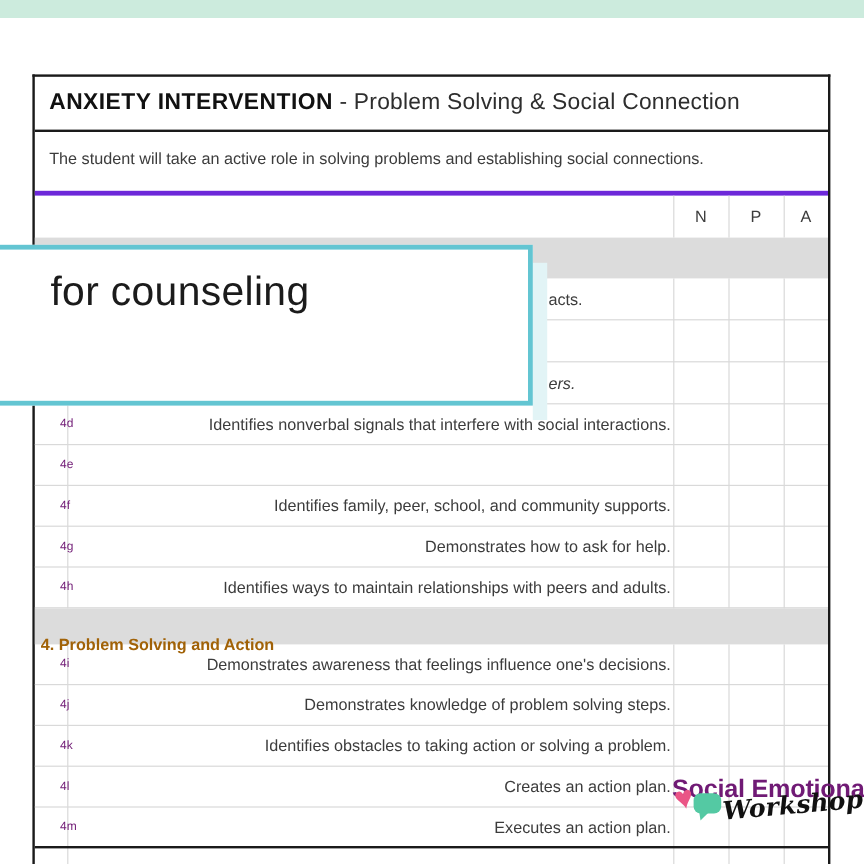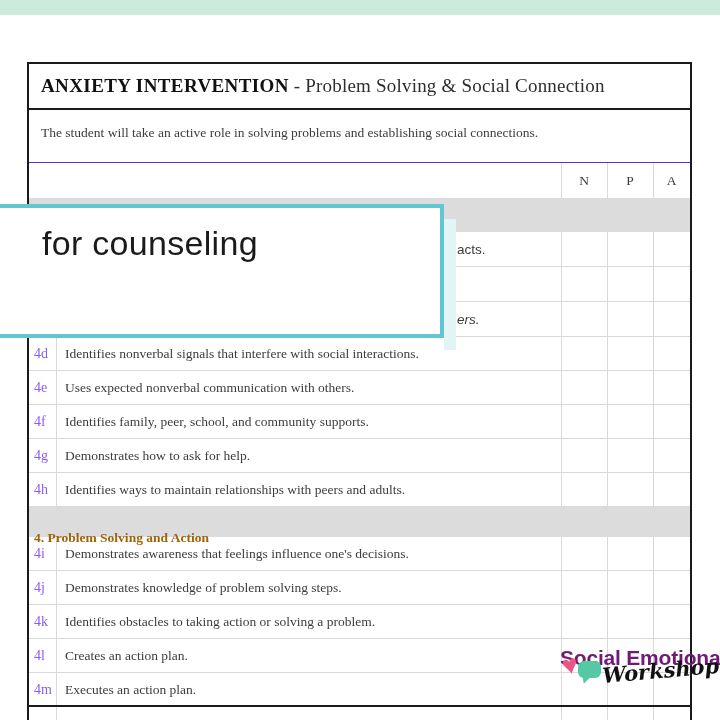--- a/index.html
+++ b/index.html
@@ -5,43 +5,43 @@
   html,body{margin:0;padding:0;}
   body{font-family:"Liberation Sans",sans-serif;background:#ffffff;}
   .canvas{position:relative;width:720px;height:720px;overflow:hidden;background:#ffffff;}
 
   
   .topbar{position:absolute;left:0;top:0;width:720px;height:15px;background:#ccebdd;}
 
   
   .doc{position:absolute;left:27px;top:62px;width:665px;height:658px;
        border:2px solid #1a1a1a;border-bottom:none;box-sizing:border-box;background:#ffffff;}
-  .doc *{box-sizing:border-box;font-family:Liberation Serif, serif;}
+  .doc *{box-sizing:border-box;}
 
   .row{position:absolute;left:0;width:661px;background:transparent;}
   .title-row{top:0;height:46px;border-bottom:2px solid #1a1a1a;line-height:44px;
              padding-left:12px;font-size:19px;color:#2e2e2e;letter-spacing:.2px;white-space:nowrap;}
   .title-row b{color:#111;letter-spacing:.4px;}
-  .subtitle-row{top:48px;height:51px;border-bottom:1px solid #6d28d9;
+  .subtitle-row{top:48px;height:51px;border-bottom:4px solid #6d28d9;
                 padding:13px 0 0 12px;font-size:13.5px;color:#3c3c3c;}
   .header-row{top:99px;height:35px;}
   .hcell{position:absolute;top:0;height:35px;line-height:35px;text-align:center;
          font-size:13.5px;color:#3c3c3c;}
   .hcell.n{left:532px;width:46px;}
   .hcell.p{left:578px;width:46px;}
   .hcell.a{left:624px;width:37px;}
 
   .grayband{position:absolute;left:0;width:661px;background:#dcdcdc;}
   .gray1{top:134px;height:34px;}
   .gray2{top:443px;height:30px;padding:16px 0 0 5px;font-size:13.5px;font-weight:bold;
          color:#a16207;line-height:30px;}
 
   .item{border-bottom:1px solid #d9d9d9;}
-  .item .num{position:absolute;left:5px;top:0;width:28px;font-size:14px;color:#8b5cf6;}
-  .item .desc{position:absolute;left:36px;top:0;width:494px;font-size:13.5px;color:#3c3c3c;white-space:nowrap;}
+  .item .num{position:absolute;left:21px;top:0;width:28px;font-size:10px;color:#701a75;}
+  .item .desc{position:absolute;left:36px;top:0;width:494px;font-size:13.5px;color:#3c3c3c;white-space:nowrap;text-align:right;}
   .h35{height:35px}.h34{height:34px}
   .h34 .num,.h34 .desc{line-height:34px;height:34px;}
   .last-row{border-bottom:2px solid #1a1a1a;}
 
   .vline{position:absolute;width:1px;background:#d9d9d9;}
 
   
   .frag{position:absolute;left:457px;height:42px;line-height:35px;
         font-size:13.5px;color:#3c3c3c;z-index:2;}
   .frag1{top:232px;} .frag2{top:302px;font-style:italic;}
@@ -105,21 +105,20 @@
     <div class="row item h35" style="top:168px;"></div>
     <div class="row item h35" style="top:203px;"></div>
     <div class="row item h35" style="top:238px;"></div>
 
     <div class="row item h34" style="top:273px;">
       <span class="num">4d</span>
       <span class="desc">Identifies nonverbal signals that interfere with social interactions.</span>
     </div>
     <div class="row item h34" style="top:307px;">
       <span class="num">4e</span>
-      <span class="desc">Uses expected nonverbal communication with others.</span>
     </div>
     <div class="row item h34" style="top:341px;padding-left:40px;">
       <span class="num">4f</span>
       <span class="desc">Identifies family, peer, school, and community supports.</span>
     </div>
     <div class="row item h34" style="top:375px;">
       <span class="num">4g</span>
       <span class="desc">Demonstrates how to ask for help.</span>
     </div>
     <div class="row item h34" style="top:409px;">

